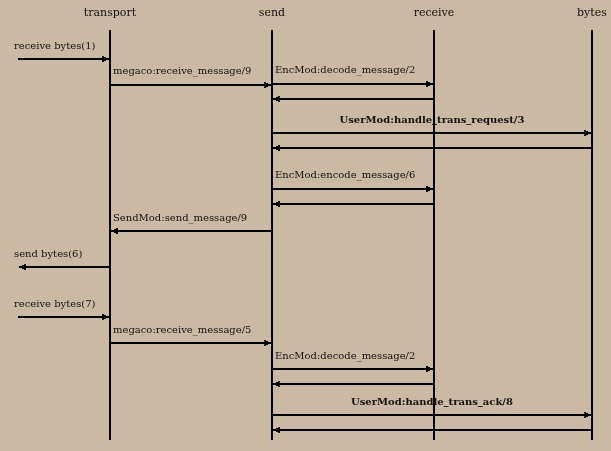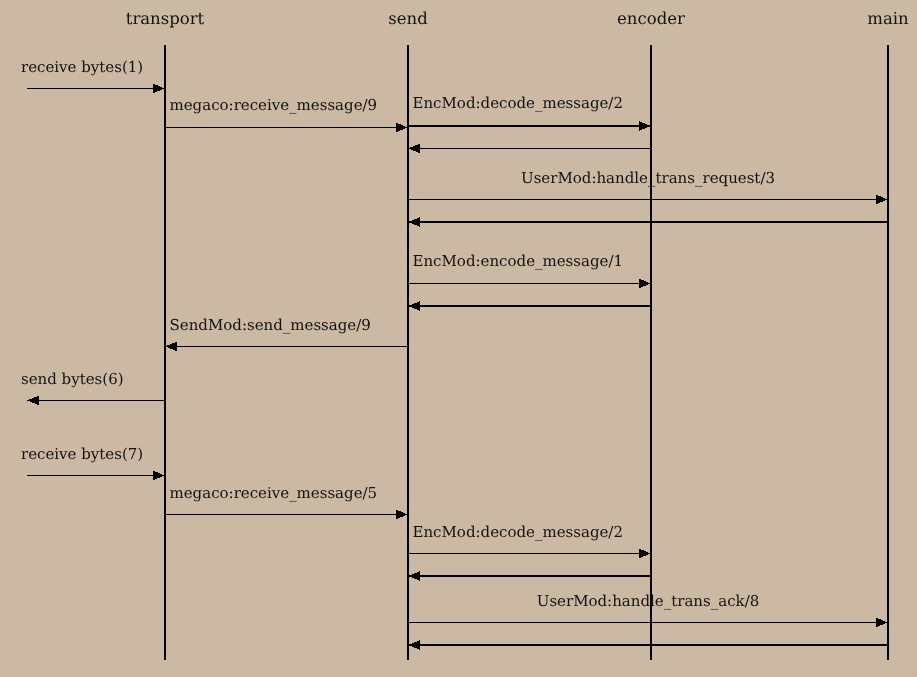--- a/index.html
+++ b/index.html
@@ -35,20 +35,21 @@
   }
   .msg-label {
     position: absolute;
     font-size: 10px;
     color: #111111;
     white-space: nowrap;
     letter-spacing: 0px;
   }
   .msg-label.center {
     transform: translateX(-50%);
+    font-weight: bold;
   }
 </style>
 </head>
 <body>
 
 <div id="diagram">
 
   <svg id="svg-layer" viewBox="0 0 611 451" xmlns="http://www.w3.org/2000/svg">
     <g id="lifelines-group">
         <line x1="110" y1="30" x2="110" y2="440" stroke="#000000" stroke-width="1.2" shape-rendering="crispEdges"></line>
@@ -88,29 +89,29 @@
         <line x1="272" y1="415" x2="584" y2="415" stroke="#000000" stroke-width="1.1" shape-rendering="crispEdges"></line>
         <polygon points="592,415 584,411.8 584,418.2" fill="#000000" shape-rendering="crispEdges"></polygon>
         <line x1="592" y1="430" x2="280" y2="430" stroke="#000000" stroke-width="1.1" shape-rendering="crispEdges"></line>
         <polygon points="272,430 280,426.8 280,433.2" fill="#000000" shape-rendering="crispEdges"></polygon>
       </g>
   </svg>
 
   <div id="heads-layer">
       <div class="lifeline-head" style="left: 110px; top: 6px;">transport</div>
       <div class="lifeline-head" style="left: 272px; top: 6px;">send</div>
-      <div class="lifeline-head" style="left: 434px; top: 6px;">encoder</div>
-      <div class="lifeline-head" style="left: 592px; top: 6px;">main</div>
+      <div class="lifeline-head" style="left: 434px; top: 6px;">receive</div>
+      <div class="lifeline-head" style="left: 592px; top: 6px;">bytes</div>
     </div>
   <div id="labels-layer">
       <div class="msg-label" style="left: 14px; top: 40px;">receive bytes(1)</div>
       <div class="msg-label" style="left: 113px; top: 65px;">megaco:receive_message/9</div>
       <div class="msg-label" style="left: 275px; top: 64px;">EncMod:decode_message/2</div>
       <div class="msg-label center" style="left: 432px; top: 114px;">UserMod:handle_trans_request/3</div>
-      <div class="msg-label" style="left: 275px; top: 169px;">EncMod:encode_message/1</div>
+      <div class="msg-label" style="left: 275px; top: 169px;">EncMod:encode_message/6</div>
       <div class="msg-label" style="left: 113px; top: 212px;">SendMod:send_message/9</div>
       <div class="msg-label" style="left: 14px; top: 248px;">send bytes(6)</div>
       <div class="msg-label" style="left: 14px; top: 298px;">receive bytes(7)</div>
       <div class="msg-label" style="left: 113px; top: 324px;">megaco:receive_message/5</div>
       <div class="msg-label" style="left: 275px; top: 350px;">EncMod:decode_message/2</div>
       <div class="msg-label center" style="left: 432px; top: 396px;">UserMod:handle_trans_ack/8</div>
     </div>
 
 </div>
 

